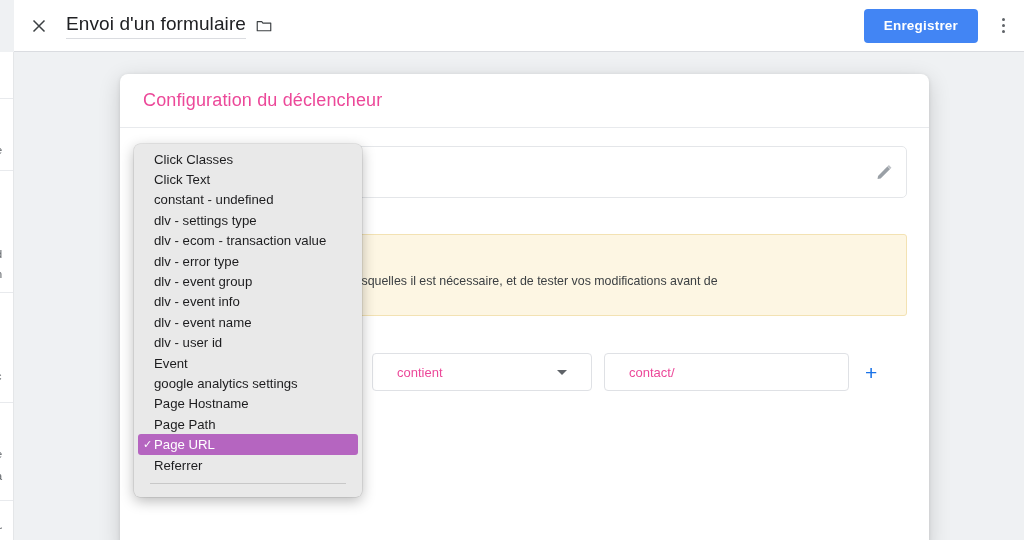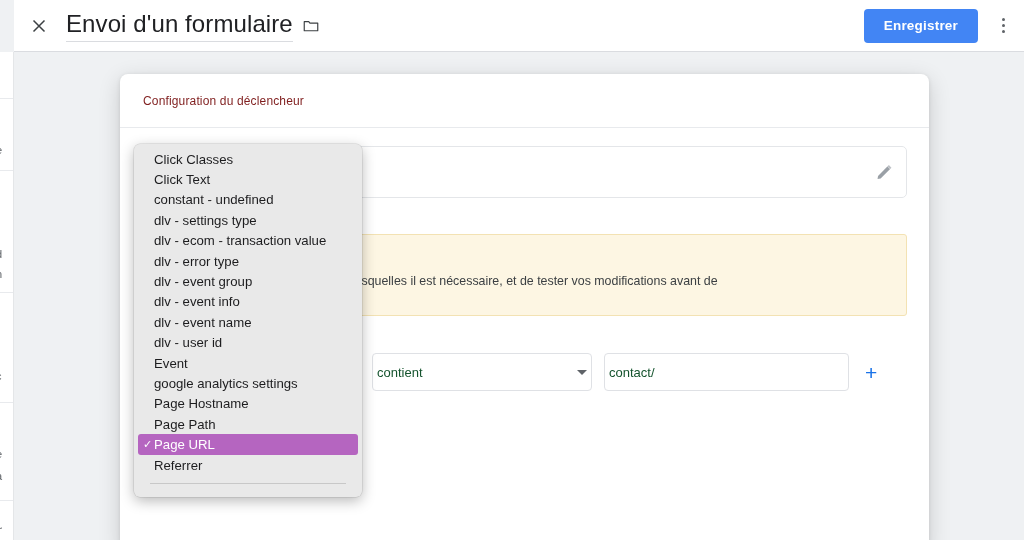--- a/index.html
+++ b/index.html
@@ -43,21 +43,21 @@
     width: 34px; height: 34px; margin-left: 8px;
     display: flex; align-items: center; justify-content: center;
     border-radius: 50%; cursor: pointer;
     color: #3c4043;
   }
   #title-wrap {
     margin-left: 10px;
     display: flex; align-items: center; gap: 9px;
   }
   #doc-title {
-    font-size: 24px; color: #202124;
+    font-size: 19px; color: #202124;
     padding-bottom: 3px;
     border-bottom: 1px solid #dadce0;
     letter-spacing: 0.1px;
     white-space: nowrap;
   }
   #folder-icon { color: #3c4043; display: flex; align-items: center; cursor: pointer; }
   #topbar-spacer { flex: 1 1 auto; }
   #save-btn {
     height: 34px; padding: 0 20px; margin-right: 10px;
     background: #4285f4; color: #ffffff;
@@ -82,21 +82,21 @@
     border-radius: 8px 8px 0 0;
     box-shadow: 0 6px 22px rgba(0,0,0,0.16), 0 1px 4px rgba(0,0,0,0.10);
     overflow: hidden;
   }
   #modal-header {
     height: 54px;
     display: flex; align-items: center;
     padding-left: 23px;
     border-bottom: 1px solid #e8eaed;
   }
-  #modal-title { font-size: 12px; color: #7f1d1d; letter-spacing: 0.15px; }
+  #modal-title { font-size: 18px; color: #ec4899; letter-spacing: 0.15px; }
 
   #modal-body { position: relative; padding: 18px 22px 0 22px; }
 
   
   #trigger-card {
     position: relative;
     height: 52px;
     border: 1px solid #e4e6e9;
     border-radius: 5px;
     background: #fff;
@@ -134,22 +134,22 @@
   #condition-row {
     margin-top: 8px;
     display: flex; align-items: center; gap: 12px;
   }
   .cond-field {
     height: 38px;
     border: 1px solid #dfe1e5;
     border-radius: 4px;
     background: #fff;
     display: flex; align-items: center;
-    padding: 0 4px;
-    font-size: 13px; color: #14532d;
+    padding: 0 24px;
+    font-size: 13px; color: #ec4899;
   }
   #cond-variable {
     width: 218px;
     border: 2px solid #1a73e8;
     position: relative;
   }
   #cond-operator { width: 220px; justify-content: space-between; cursor: pointer; }
   #cond-operator .caret {
     width: 0; height: 0;
     border-left: 5px solid transparent;

